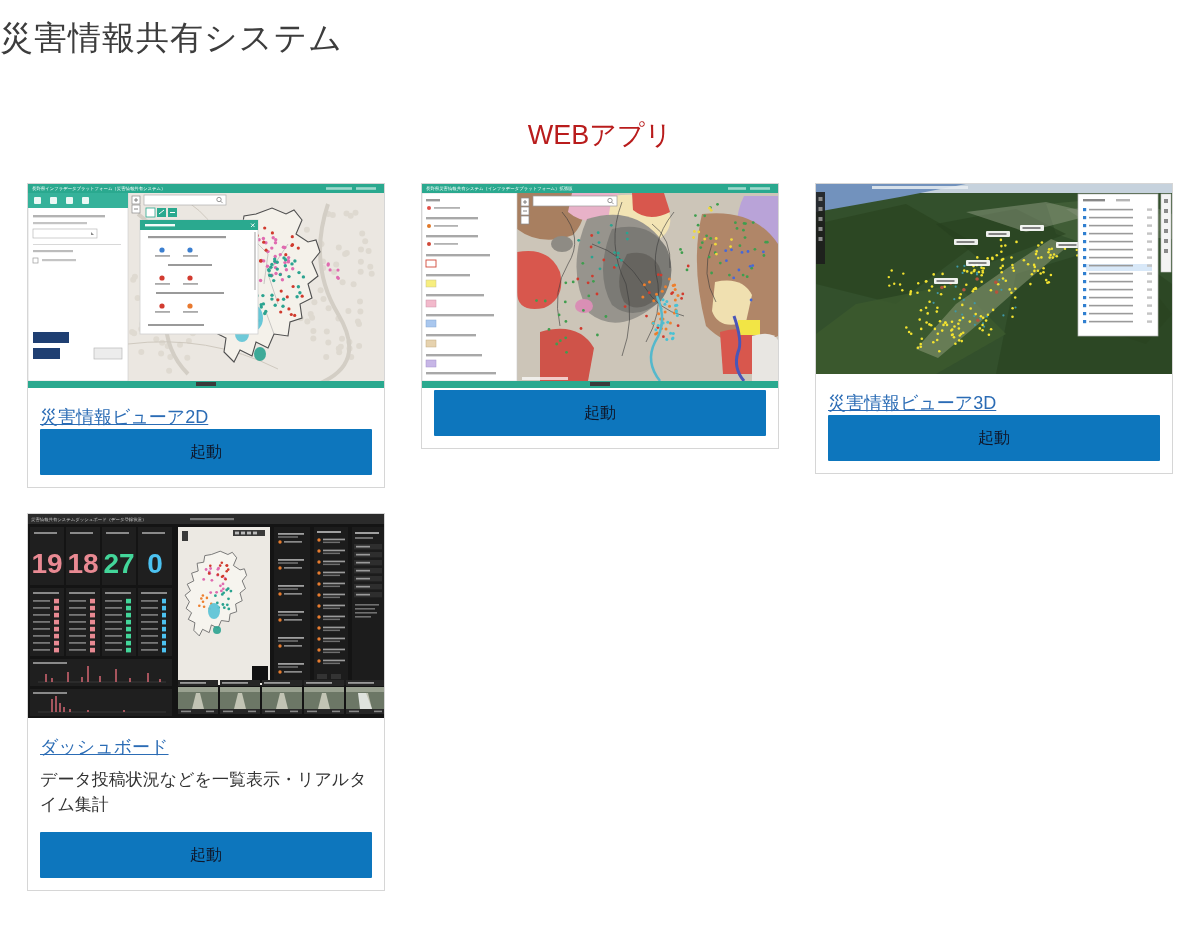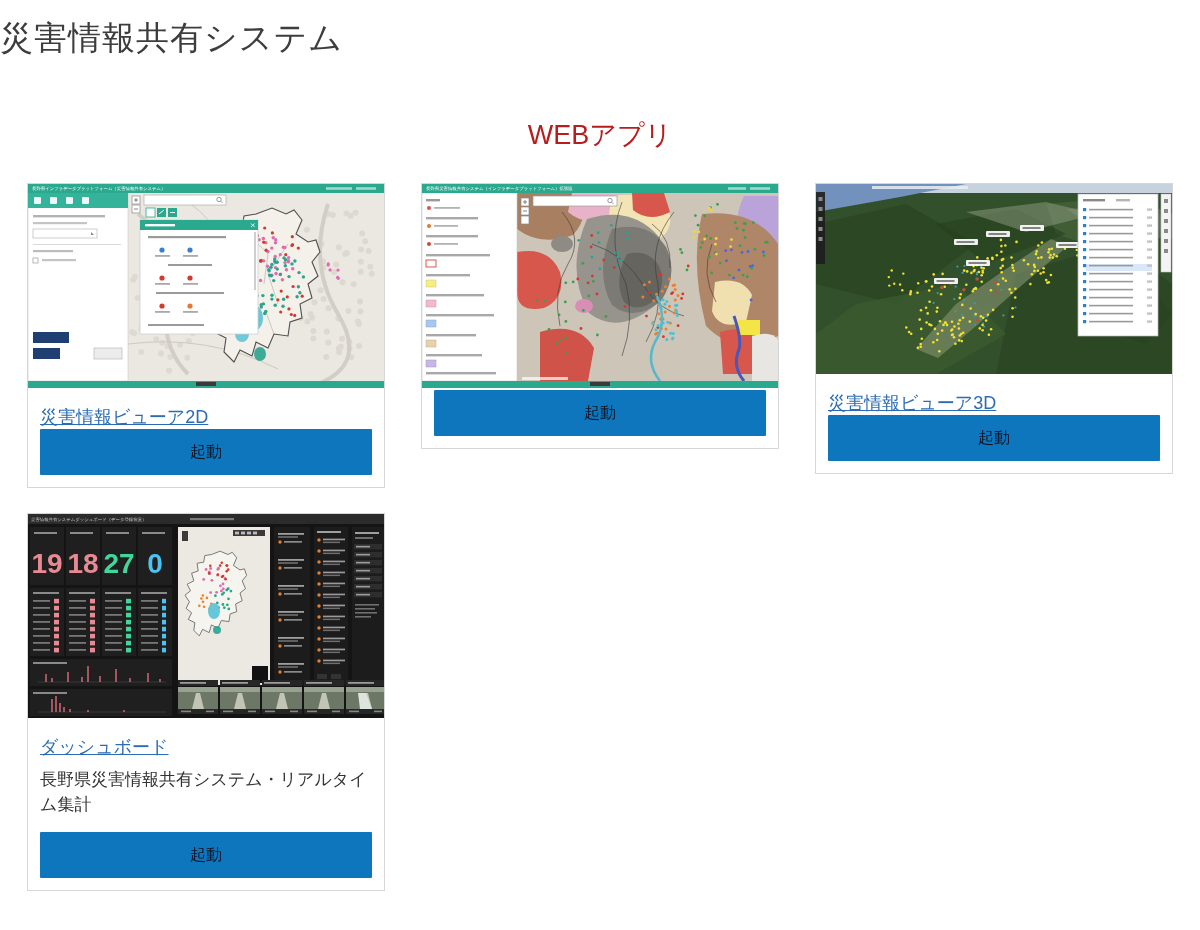--- a/index.html
+++ b/index.html
@@ -1203,18 +1203,18 @@
         <use href="#ph4" x="150" y="166"></use>
           <use href="#ph4" x="192" y="166"></use>
           <use href="#ph4" x="234" y="166"></use>
         <use href="#ph4" x="276" y="166"></use>
           <use href="#ph4" x="318" y="166"></use>
         <polygon points="330,179 338,179 344,195 332,195" fill="#dfe3de"></polygon>
       </g>
     </svg>
     <div class="card-body">
       <a class="card-title">ダッシュボード</a>
-      <p class="card-desc">長野県災害情報共有システム・リアルタイム集計</p>
+      <p class="card-desc">データ投稿状況などを一覧表示・リアルタイム集計</p>
       <button class="launch-btn">起動</button>
     </div>
   </div>
 
 </div>
 
 </body></html>

